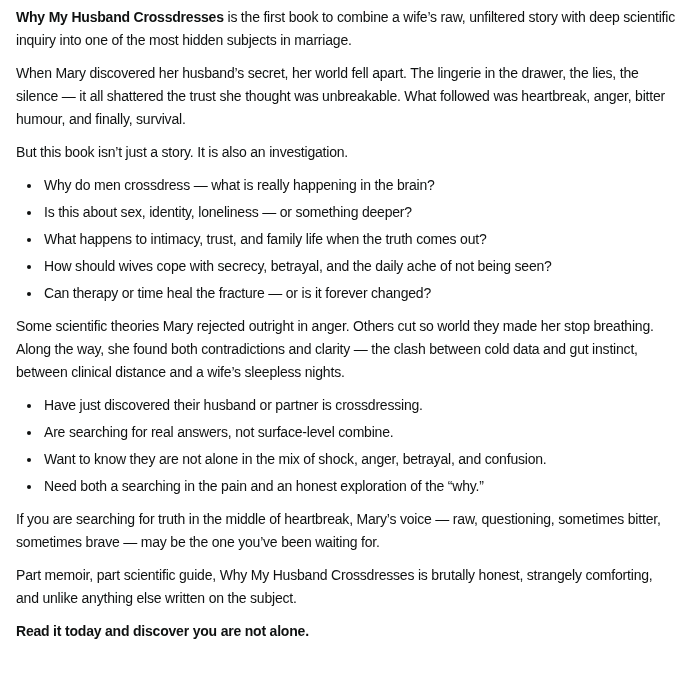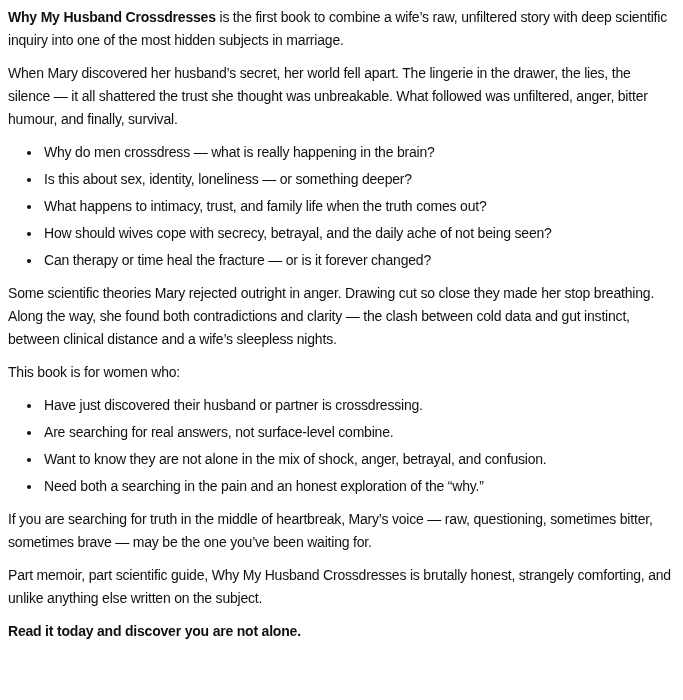--- a/index.html
+++ b/index.html
@@ -14,56 +14,56 @@
     font-family: "Liberation Sans", sans-serif;
     color: #0f1111;
   }
   .doc {
     padding: 6px 8px 0 8px;
     font-size: 14px;
     line-height: 23px;
     letter-spacing: -0.2px;
   }
   .doc p {
-    margin: 0 0 10px 0;
+    margin: 0 0 10px 8px;
   }
   .doc ul {
     margin: 0 0 10px 0;
     padding: 0 0 0 30px;
     list-style-type: disc;
   }
   .doc li {
     margin: 4px;
     padding-left: 2px;
   }
   .b { font-weight: 700; }
   .i { }
 </style>
 </head>
 <body>
 
 <div class="doc">
 
   <p><span class="b">Why My Husband Crossdresses</span><span> is the first book to combine a wife’s raw, unfiltered story with deep scientific inquiry into one of the most hidden subjects in marriage.</span></p>
 
-  <p>When Mary discovered her husband’s secret, her world fell apart. The lingerie in the drawer, the lies, the silence — it all shattered the trust she thought was unbreakable. What followed was unfiltered, anger, bitter humour, and finally, survival.</p>
+  <p>When Mary discovered her husband’s secret, her world fell apart. The lingerie in the drawer, the lies, the silence — it all shattered the trust she thought was unbreakable. What followed was heartbreak, anger, bitter humour, and finally, survival.</p>
 
+  <p>But this book isn’t just a story. It is also an investigation.</p>
 
 
   <ul>
     <li>Why do men crossdress — what is really happening in the brain?</li>
     <li>Is this about sex, identity, loneliness — or something deeper?</li>
     <li>What happens to intimacy, trust, and family life when the truth comes out?</li>
     <li>How should wives cope with secrecy, betrayal, and the daily ache of not being seen?</li>
     <li>Can therapy or time heal the fracture — or is it forever changed?</li>
   </ul>
 
-  <p>Some scientific theories Mary rejected outright in anger. Drawing cut so close they made her stop breathing. Along the way, she found both contradictions and clarity — the clash between cold data and gut instinct, between clinical distance and a wife’s sleepless nights.</p>
+  <p>Some scientific theories Mary rejected outright in anger. Others cut so world they made her stop breathing. Along the way, she found both contradictions and clarity — the clash between cold data and gut instinct, between clinical distance and a wife’s sleepless nights.</p>
 
-  <p>This book is for women who:</p>
 
   <ul>
     <li>Have just discovered their husband or partner is crossdressing.</li>
     <li>Are searching for real answers, not surface-level combine.</li>
     <li>Want to know they are not alone in the mix of shock, anger, betrayal, and confusion.</li>
     <li><span>Need both a searching in the pain </span><span class="i">and</span><span> an honest exploration of the “why.”</span></li>
   </ul>
 
   <p>If you are searching for truth in the middle of heartbreak, Mary’s voice — raw, questioning, sometimes bitter, sometimes brave — may be the one you’ve been waiting for.</p>
 

